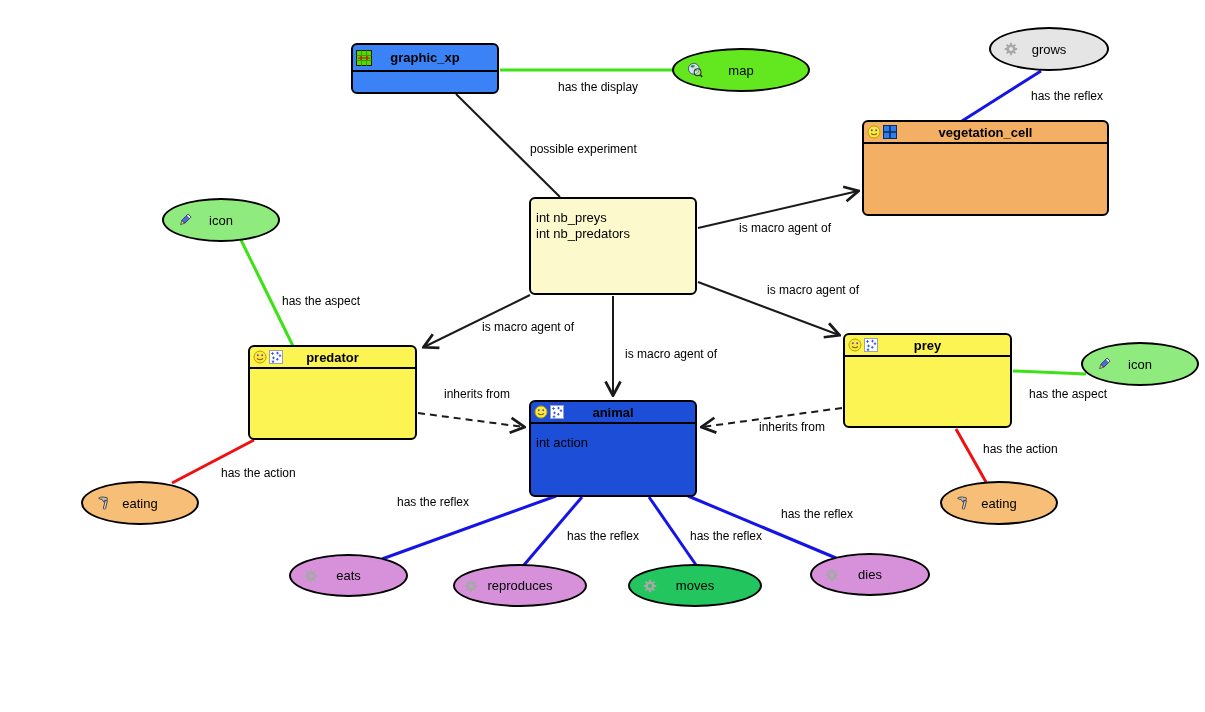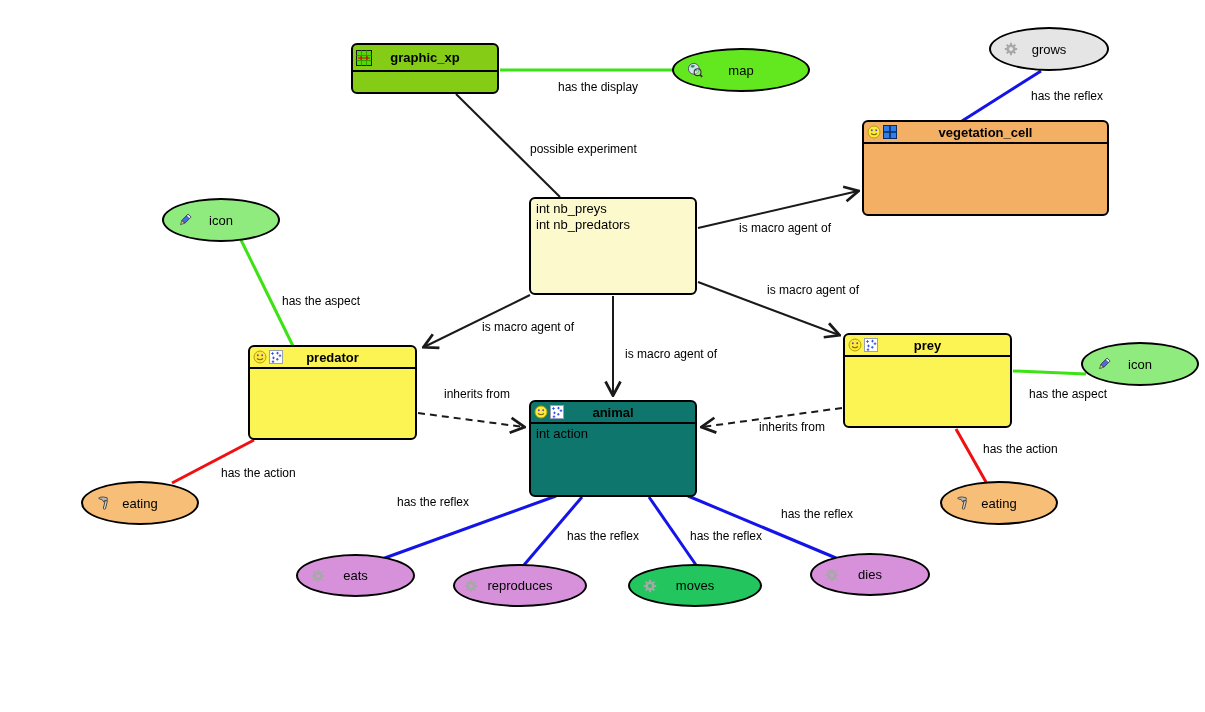--- a/index.html
+++ b/index.html
@@ -3,21 +3,21 @@
 <meta charset="utf-8">
 <style>
   html,body{margin:0;padding:0;background:#ffffff;}
   .canvas{position:relative;width:1205px;height:712px;background:#ffffff;overflow:hidden;
           font-family:"Liberation Sans",sans-serif;}
   svg.edges{position:absolute;left:0;top:0;width:1205px;height:712px;}
   .node{position:absolute;border:2px solid #000;border-radius:6px;box-sizing:border-box;}
   .node-header{position:relative;border-bottom:2px solid #000;display:flex;align-items:center;}
   .hdr-icons{position:absolute;left:3px;top:50%;transform:translateY(-50%);display:flex;gap:2px;align-items:center;}
   .node-title{width:100%;text-align:center;font-weight:bold;font-size:13px;color:#000;}
-  .node-body{padding:2px 5px;font-size:13px;line-height:16px;color:#000;}
+  .node-body{padding:11px 5px;font-size:13px;line-height:16px;color:#000;}
   .enode{position:absolute;border:2px solid #000;border-radius:50%;box-sizing:border-box;
          display:flex;align-items:center;justify-content:center;}
   .e-icon{position:absolute;left:13px;top:50%;transform:translateY(-50%);}
   .e-label{width:100%;text-align:center;font-size:13px;color:#000;}
   .elabel{position:absolute;font-size:12px;color:#000;white-space:nowrap;}
   .icon{display:inline-block;}
   .i14{width:14px;height:14px;}
   .i16{width:16px;height:16px;}
   .defs-hidden{position:absolute;width:0;height:0;overflow:hidden;}
 </style>
@@ -109,21 +109,21 @@
   <div class="elabel" style="left:759px;top:420px">inherits from</div>
   <div class="elabel" style="left:282px;top:294px">has the aspect</div>
   <div class="elabel" style="left:221px;top:466px">has the action</div>
   <div class="elabel" style="left:1029px;top:387px">has the aspect</div>
   <div class="elabel" style="left:983px;top:442px">has the action</div>
   <div class="elabel" style="left:397px;top:495px">has the reflex</div>
   <div class="elabel" style="left:567px;top:529px">has the reflex</div>
   <div class="elabel" style="left:690px;top:529px">has the reflex</div>
   <div class="elabel" style="left:781px;top:507px">has the reflex</div>
 
-  <div class="node" style="left:351px;top:43px;width:148px;height:51px;background:#84cc16">
+  <div class="node" style="left:351px;top:43px;width:148px;height:51px;background:#3b82f6">
     <div class="node-header" style="height:25px">
       <span class="hdr-icons">
         <svg class="icon i16">
             <use href="#sym-chart"></use>
           </svg>
       </span>
       <span class="node-title">graphic_xp</span>
     </div>
     <div class="node-body"></div>
   </div>
@@ -173,21 +173,21 @@
           </svg>
         <svg class="icon i14">
             <use href="#sym-scatter"></use>
           </svg>
       </span>
       <span class="node-title">predator</span>
     </div>
     <div class="node-body"></div>
   </div>
 
-  <div class="node" style="left:529px;top:400px;width:168px;height:97px;background:#0f766e">
+  <div class="node" style="left:529px;top:400px;width:168px;height:97px;background:#1d4ed8">
     <div class="node-header" style="height:20px">
       <span class="hdr-icons">
         <svg class="icon i14">
             <use href="#sym-smiley"></use>
           </svg>
         <svg class="icon i14">
             <use href="#sym-scatter"></use>
           </svg>
       </span>
       <span class="node-title">animal</span>
@@ -232,21 +232,21 @@
     <span class="e-label">eating</span>
   </div>
 
   <div class="enode" style="left:940px;top:481px;width:118px;height:44px;background:#f6be77">
     <svg class="icon i16 e-icon">
         <use href="#sym-hammer"></use>
       </svg>
     <span class="e-label">eating</span>
   </div>
 
-  <div class="enode" style="left:296px;top:554px;width:119px;height:43px;background:#d791db">
+  <div class="enode" style="left:289px;top:554px;width:119px;height:43px;background:#d791db">
     <svg class="icon i14 e-icon">
         <use href="#sym-gear"></use>
       </svg>
     <span class="e-label">eats</span>
   </div>
 
   <div class="enode" style="left:453px;top:564px;width:134px;height:43px;background:#d791db">
     <svg class="icon i14 e-icon" style="left:9px">
         <use href="#sym-gear"></use>
       </svg>

